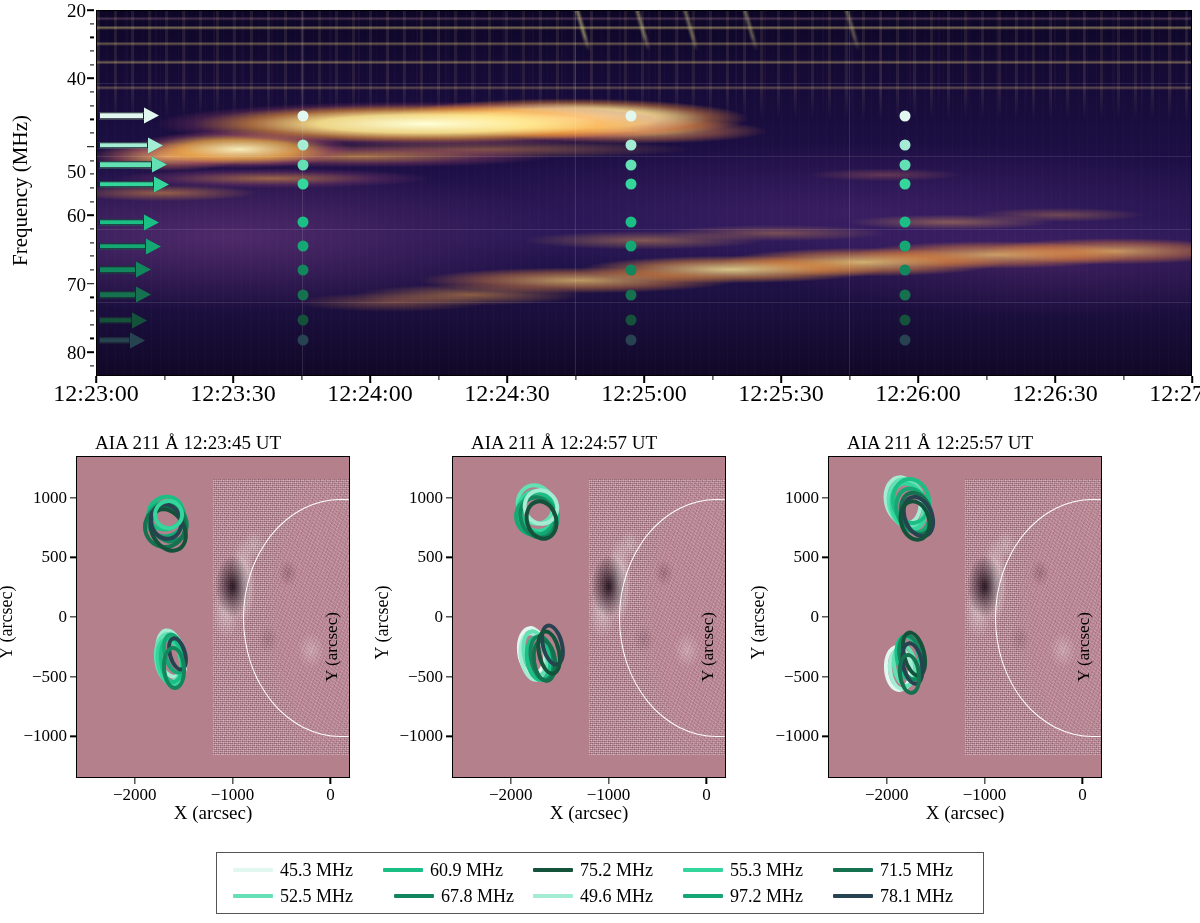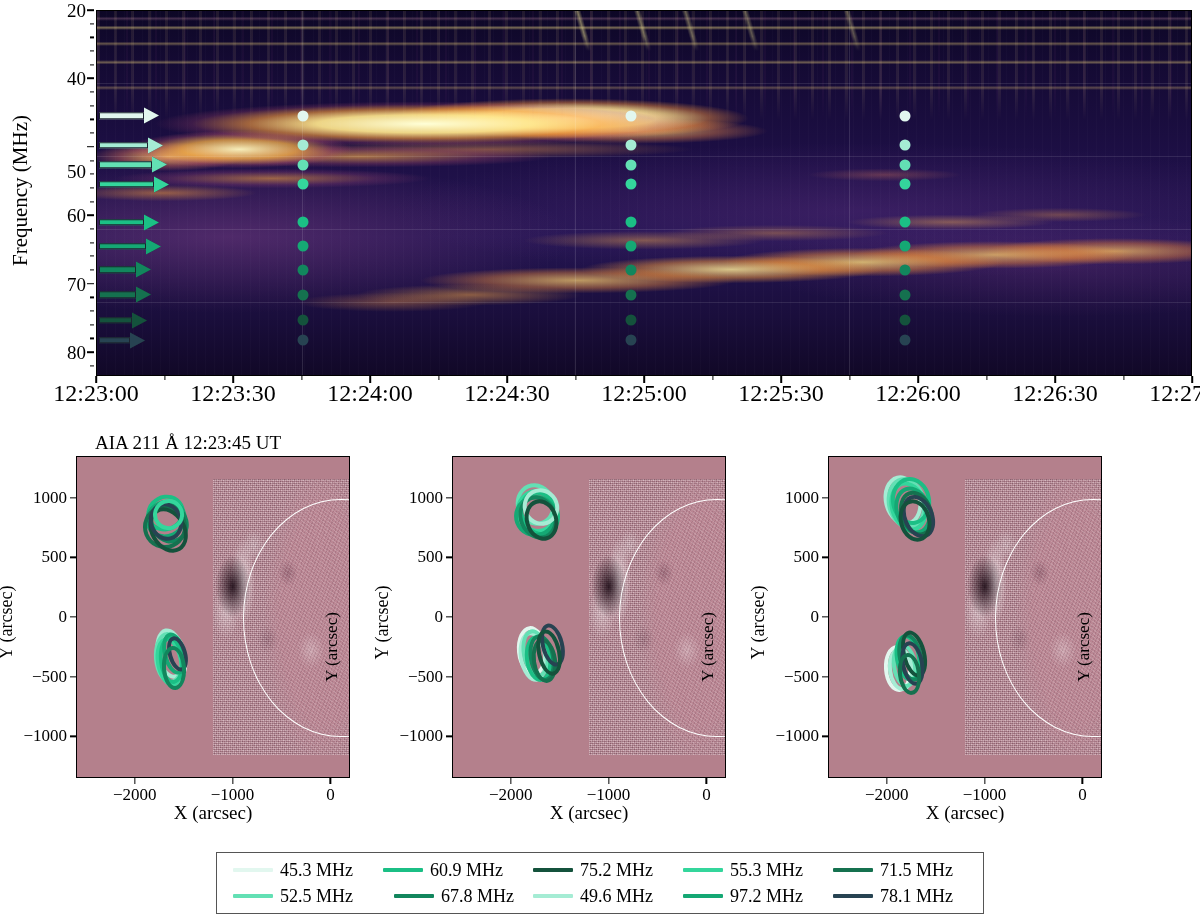--- a/index.html
+++ b/index.html
@@ -373,20 +373,21 @@
       <div class="m" style="left: 58.7143px;"></div>
       <div class="t" style="left: 58.7143px;">−2000</div>
       <div class="m" style="left: 156.571px;"></div>
       <div class="t" style="left: 156.571px;">−1000</div>
       <div class="m" style="left: 254.429px;"></div>
       <div class="t" style="left: 254.429px;">0</div>
     </div>
     <div class="aia-xlabel">X (arcsec)</div>
   </div>
 <div class="aia-panel" id="aia-1" style="left:364px;">
+    <div class="aia-title">AIA 211 Å 12:24:57 UT</div>
     <div class="aia-ylabel-out" style="left: 6px;">
       <span>Y (arcsec)</span>
     </div>
     <div class="aia-yticks" style="left: 30px;">
       <div class="m" style="top: 41.7407px;"></div>
       <div class="t" style="top: 41.7407px;">1000</div>
       <div class="m" style="top: 101.37px;"></div>
       <div class="t" style="top: 101.37px;">500</div>
       <div class="m" style="top: 161px;"></div>
       <div class="t" style="top: 161px;">0</div>
@@ -423,20 +424,21 @@
       <div class="m" style="left: 58.7143px;"></div>
       <div class="t" style="left: 58.7143px;">−2000</div>
       <div class="m" style="left: 156.571px;"></div>
       <div class="t" style="left: 156.571px;">−1000</div>
       <div class="m" style="left: 254.429px;"></div>
       <div class="t" style="left: 254.429px;">0</div>
     </div>
     <div class="aia-xlabel">X (arcsec)</div>
   </div>
 <div class="aia-panel" id="aia-2" style="left:740px;">
+    <div class="aia-title">AIA 211 Å 12:25:57 UT</div>
     <div class="aia-ylabel-out" style="left: 6px;">
       <span>Y (arcsec)</span>
     </div>
     <div class="aia-yticks" style="left: 30px;">
       <div class="m" style="top: 41.7407px;"></div>
       <div class="t" style="top: 41.7407px;">1000</div>
       <div class="m" style="top: 101.37px;"></div>
       <div class="t" style="top: 101.37px;">500</div>
       <div class="m" style="top: 161px;"></div>
       <div class="t" style="top: 161px;">0</div>

